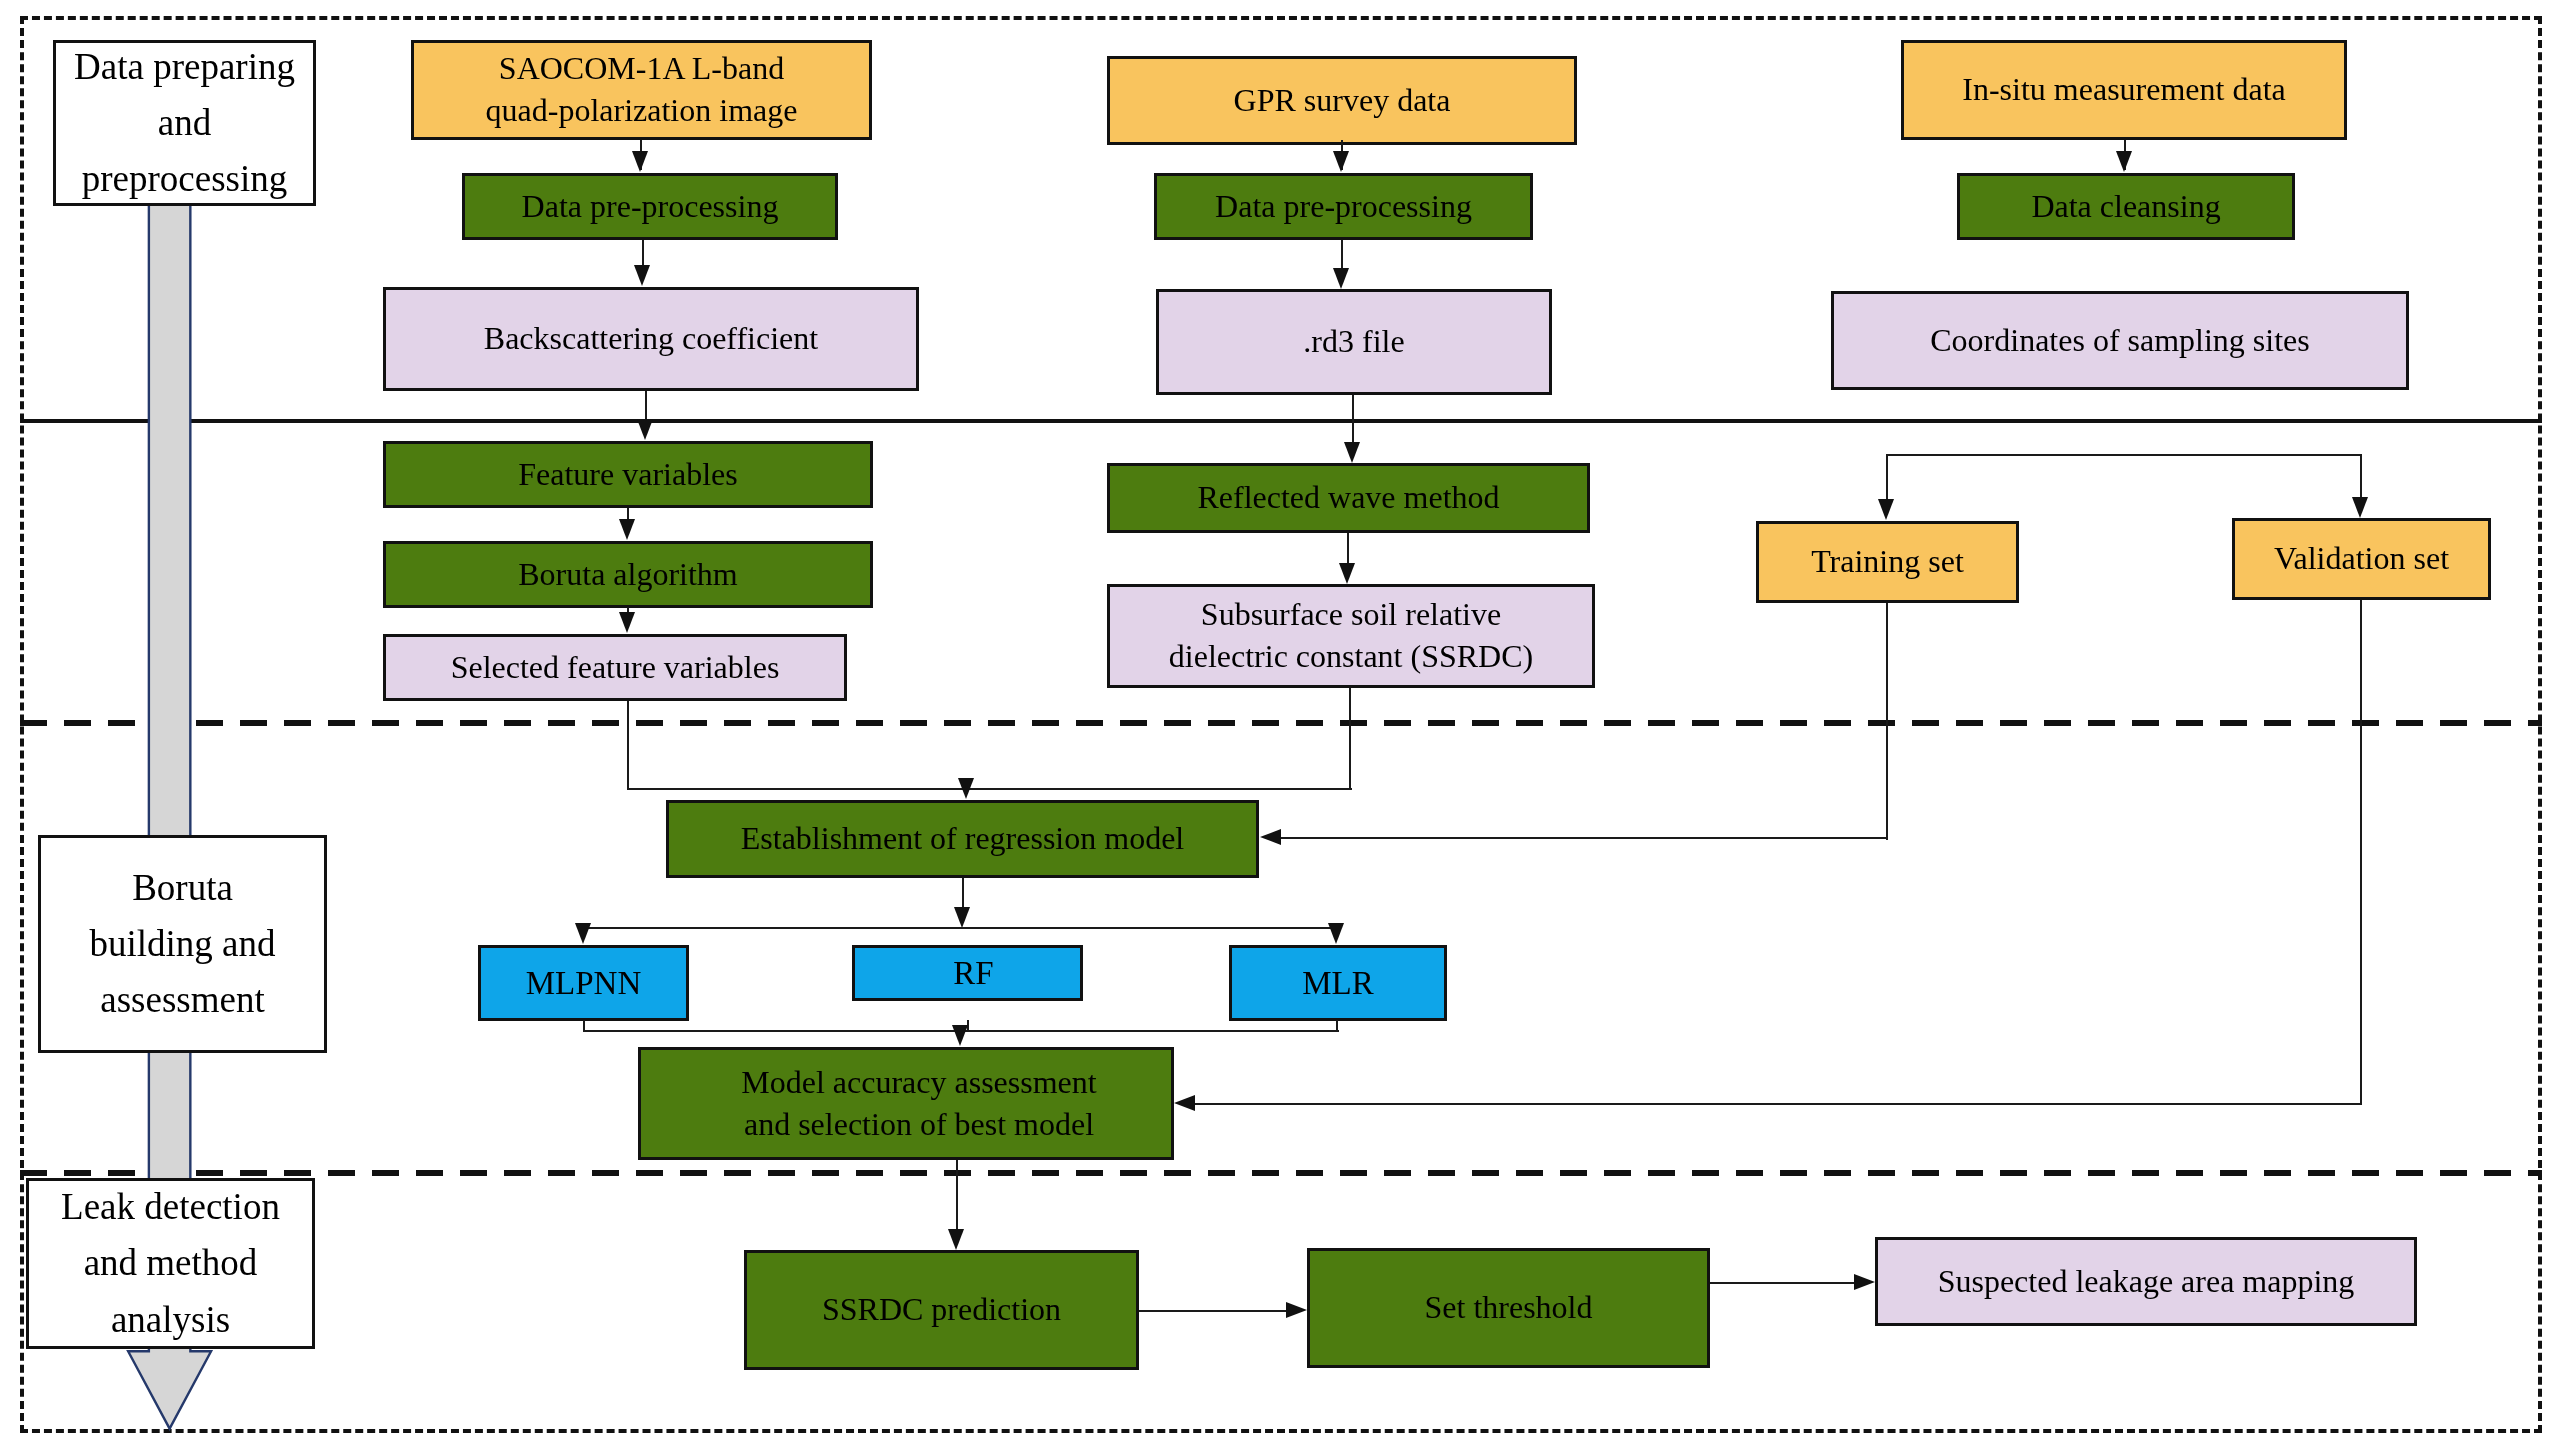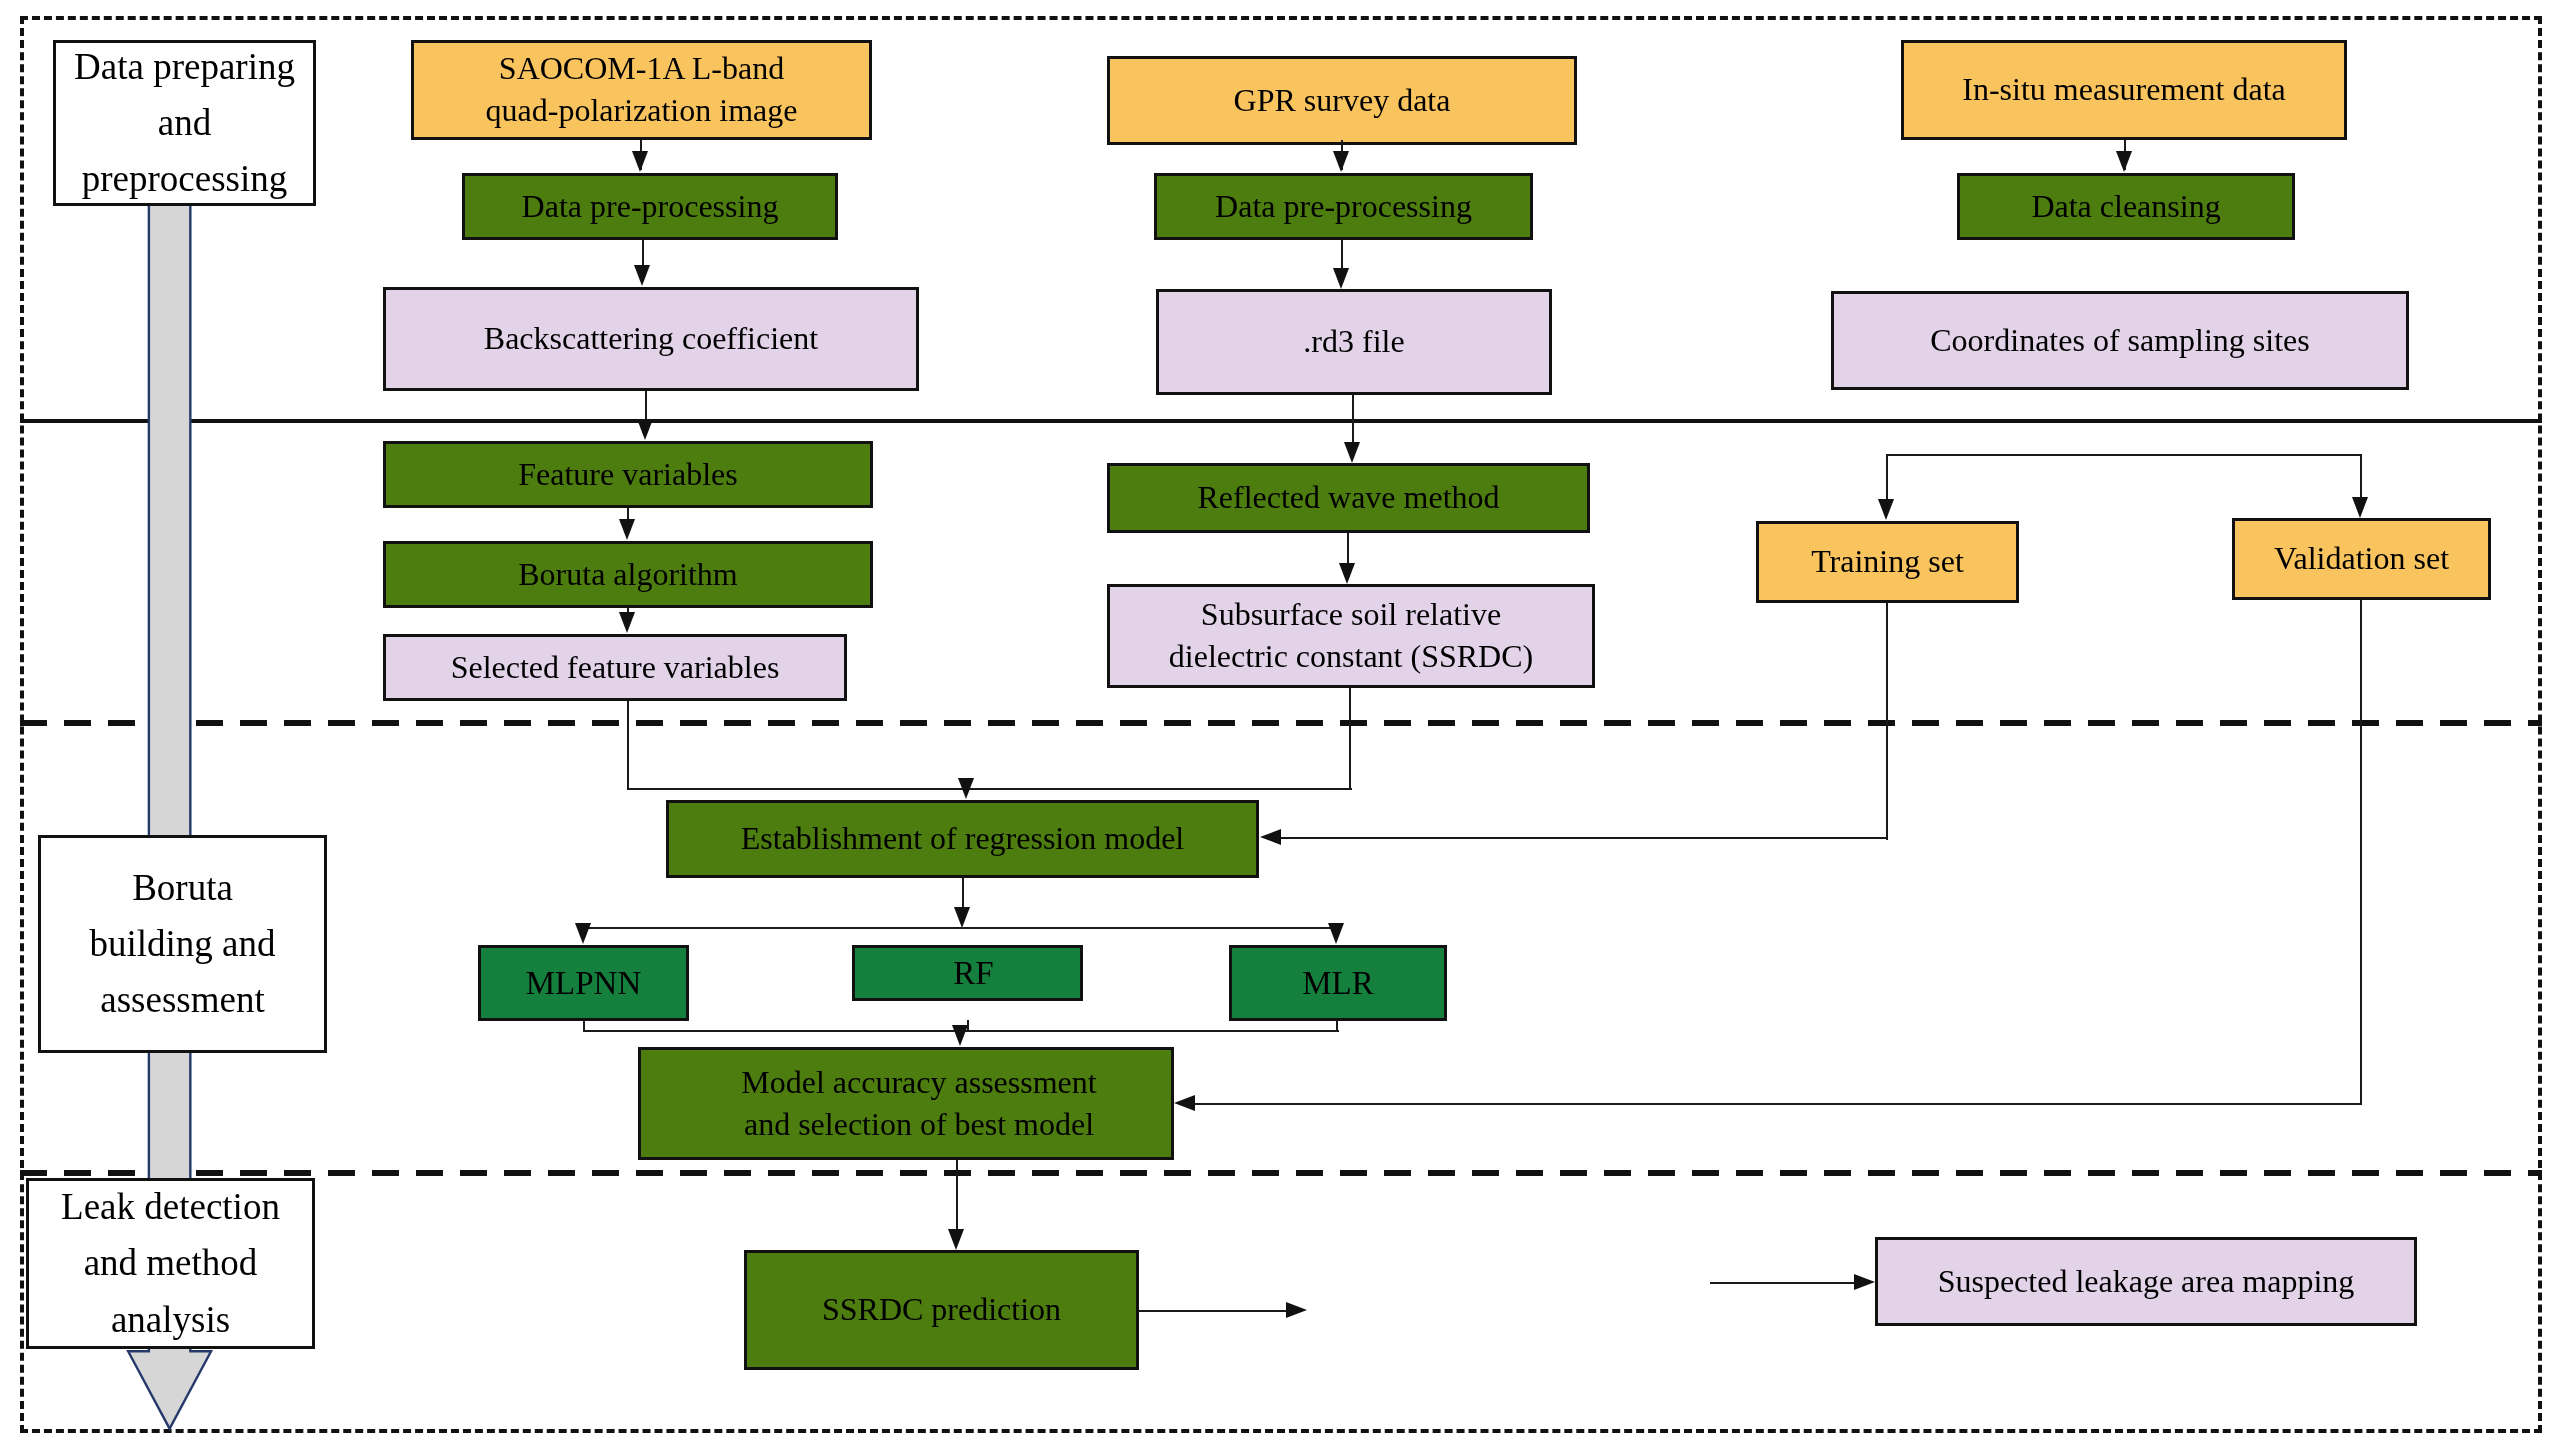--- a/index.html
+++ b/index.html
@@ -13,21 +13,21 @@
   .div-solid{background:#111;}
   .div-dashed{background:repeating-linear-gradient(90deg,#111 0 27px,transparent 27px 44px);}
   .bigarrow{position:absolute;z-index:2;}
   .box{position:absolute;box-sizing:border-box;border:3.2px solid #111;
     display:flex;flex-direction:column;align-items:center;justify-content:center;
     text-align:center;z-index:3;font-size:32px;line-height:1.3;}
   .white{background:#ffffff;font-size:37px;line-height:1.52;}
   .orange{background:#F9C45E;}
   .yellow{background:#4d7c0f;}
   .purple{background:#E2D3E8;}
-  .blue{background:#15803d;font-size:33px;}
+  .blue{background:#0ea5e9;font-size:33px;}
   .v{position:absolute;width:2.4px;background:#1a1a1a;z-index:4;}
   .h{position:absolute;height:2.4px;background:#1a1a1a;z-index:4;}
   .ad{position:absolute;width:0;height:0;border-left:8.8px solid transparent;
     border-right:8.8px solid transparent;border-top:21.5px solid #111;z-index:4;}
   .al{position:absolute;width:0;height:0;border-top:8.8px solid transparent;
     border-bottom:8.8px solid transparent;border-right:21.5px solid #111;z-index:4;}
   .ar{position:absolute;width:0;height:0;border-top:8.8px solid transparent;
     border-bottom:8.8px solid transparent;border-left:21.5px solid #111;z-index:4;}
   .ln{display:block;}
 </style>
@@ -93,20 +93,21 @@
   <div class="box yellow" style="left:666px;top:800px;width:593px;height:78px;">Establishment of regression model</div>
   <div class="box blue" style="left:478px;top:945px;width:211px;height:76px;">MLPNN</div>
   <div class="box blue" style="left:852px;top:945px;width:231px;height:56px;padding-left:12px;">RF</div>
   <div class="box blue" style="left:1229px;top:945px;width:218px;height:76px;">MLR</div>
   <div class="box yellow" style="left:638px;top:1047px;width:536px;height:113px;padding-left:26px;">
     <span class="ln">Model accuracy assessment</span>
     <span class="ln">and selection of best model</span>
   </div>
 
   <div class="box yellow" style="left:744px;top:1250px;width:395px;height:120px;">SSRDC prediction</div>
+  <div class="box yellow" style="left:1307px;top:1248px;width:403px;height:120px;">Set threshold</div>
   <div class="box purple" style="left:1875px;top:1237px;width:542px;height:89px;">Suspected leakage area mapping</div>
 
   <div class="v" style="left:640px;top:140px;height:30px;"></div>
   <div class="ad" style="left:632px;top:151px;"></div>
   <div class="v" style="left:642px;top:240px;height:29px;"></div>
   <div class="ad" style="left:634px;top:265px;"></div>
   <div class="v" style="left:1341px;top:140px;height:30px;"></div>
   <div class="ad" style="left:1333px;top:151px;"></div>
   <div class="v" style="left:1341px;top:240px;height:32px;"></div>
   <div class="ad" style="left:1333px;top:268px;"></div>

